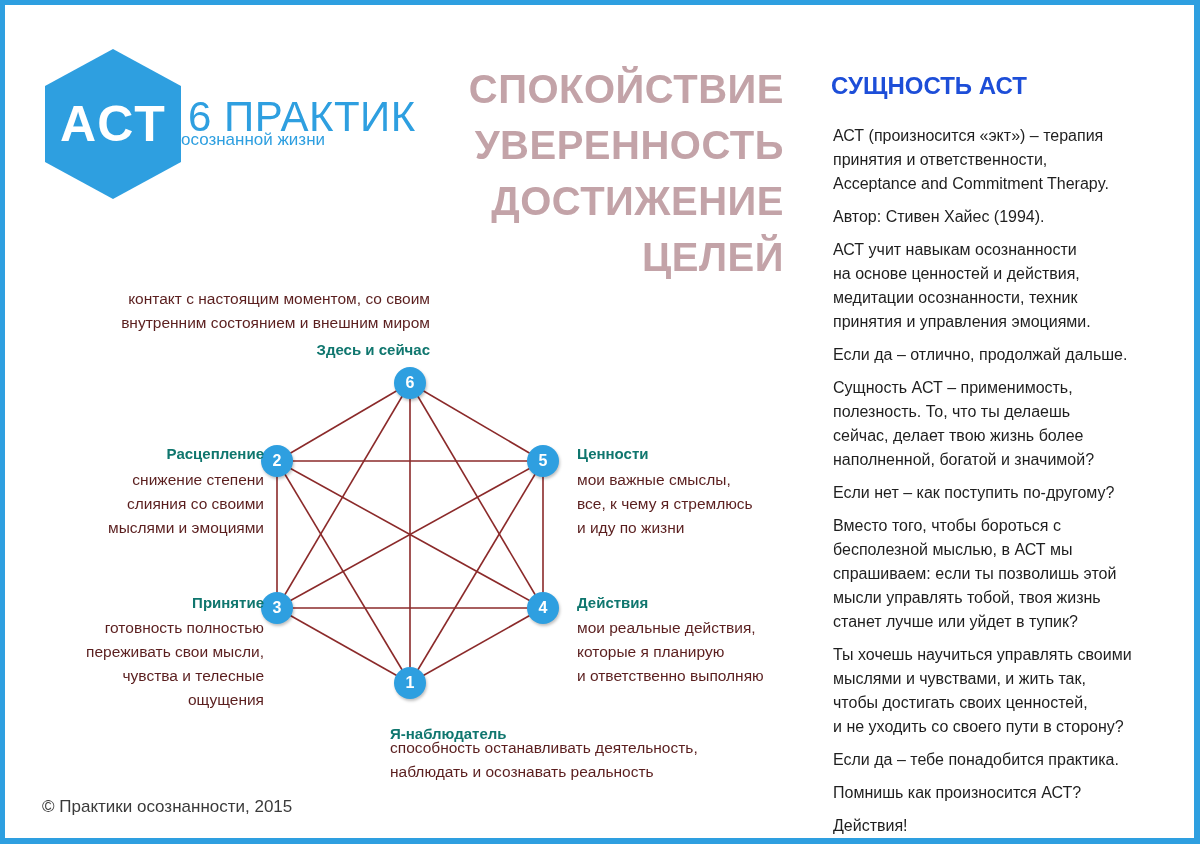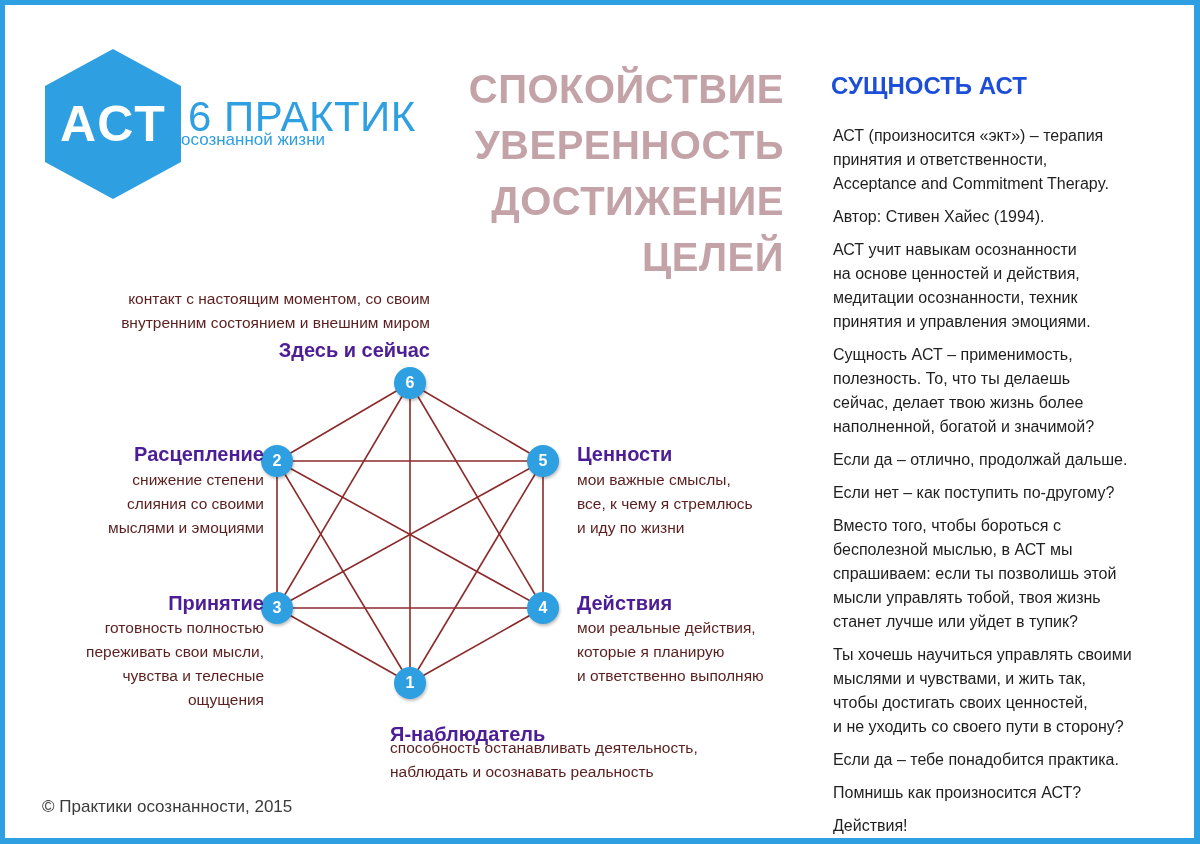--- a/index.html
+++ b/index.html
@@ -27,21 +27,21 @@
     .essence-body { position: absolute; left: 828px; top: 119px; width: 350px; color: #1e1e1e; font-size: 16px; line-height: 24px; }
     .essence-body p { margin-bottom: 9px; white-space: pre-line; }
 
     .diagram-svg { position: absolute; left: 0; top: 0; }
     .node {
       position: absolute; width: 32px; height: 32px; border-radius: 50%;
       background: #2e9fe0; color: #fff; font-weight: bold; font-size: 16px;
       display: flex; align-items: center; justify-content: center;
       box-shadow: 1px 2px 3px rgba(0,0,0,0.25);
     }
-    .pt-title { position: absolute; color: #4c1d95; font-weight: bold; font-size: 20px; line-height: 24px; white-space: nowrap; }
+    .pt-title { position: absolute; color: #0f766e; font-weight: bold; font-size: 15px; line-height: 24px; white-space: nowrap; }
     .pt-desc { position: absolute; color: #5a1e1e; font-size: 15.5px; line-height: 24px; white-space: pre-line; }
     .right { text-align: right; }
     .copyright { position: absolute; left: 42px; top: 797px; color: #3a3a3a; font-size: 17px; }
   </style>
 </head>
 <body>
 
 <div class="frame">
 
   <div class="logo">
@@ -63,25 +63,25 @@
   <div class="essence-title">СУЩНОСТЬ АСТ</div>
   <div class="essence-body">
     <p>АСТ (произносится «экт») – терапия
 принятия и ответственности,
 Acceptance and Commitment Therapy.</p>
     <p>Автор: Стивен Хайес (1994).</p>
     <p>АСТ учит навыкам осознанности
 на основе ценностей и действия,
 медитации осознанности, техник
 принятия и управления эмоциями.</p>
+    <p>Если да – отлично, продолжай дальше.</p>
     <p>Сущность АСТ – применимость,
 полезность. То, что ты делаешь
 сейчас, делает твою жизнь более
 наполненной, богатой и значимой?</p>
-    <p>Если да – отлично, продолжай дальше.</p>
     <p>Если нет – как поступить по-другому?</p>
     <p>Вместо того, чтобы бороться с
 бесполезной мыслью, в АСТ мы
 спрашиваем: если ты позволишь этой
 мысли управлять тобой, твоя жизнь
 станет лучше или уйдет в тупик?</p>
     <p>Ты хочешь научиться управлять своими
 мыслями и чувствами, и жить так,
 чтобы достигать своих ценностей,
 и не уходить со своего пути в сторону?</p>

